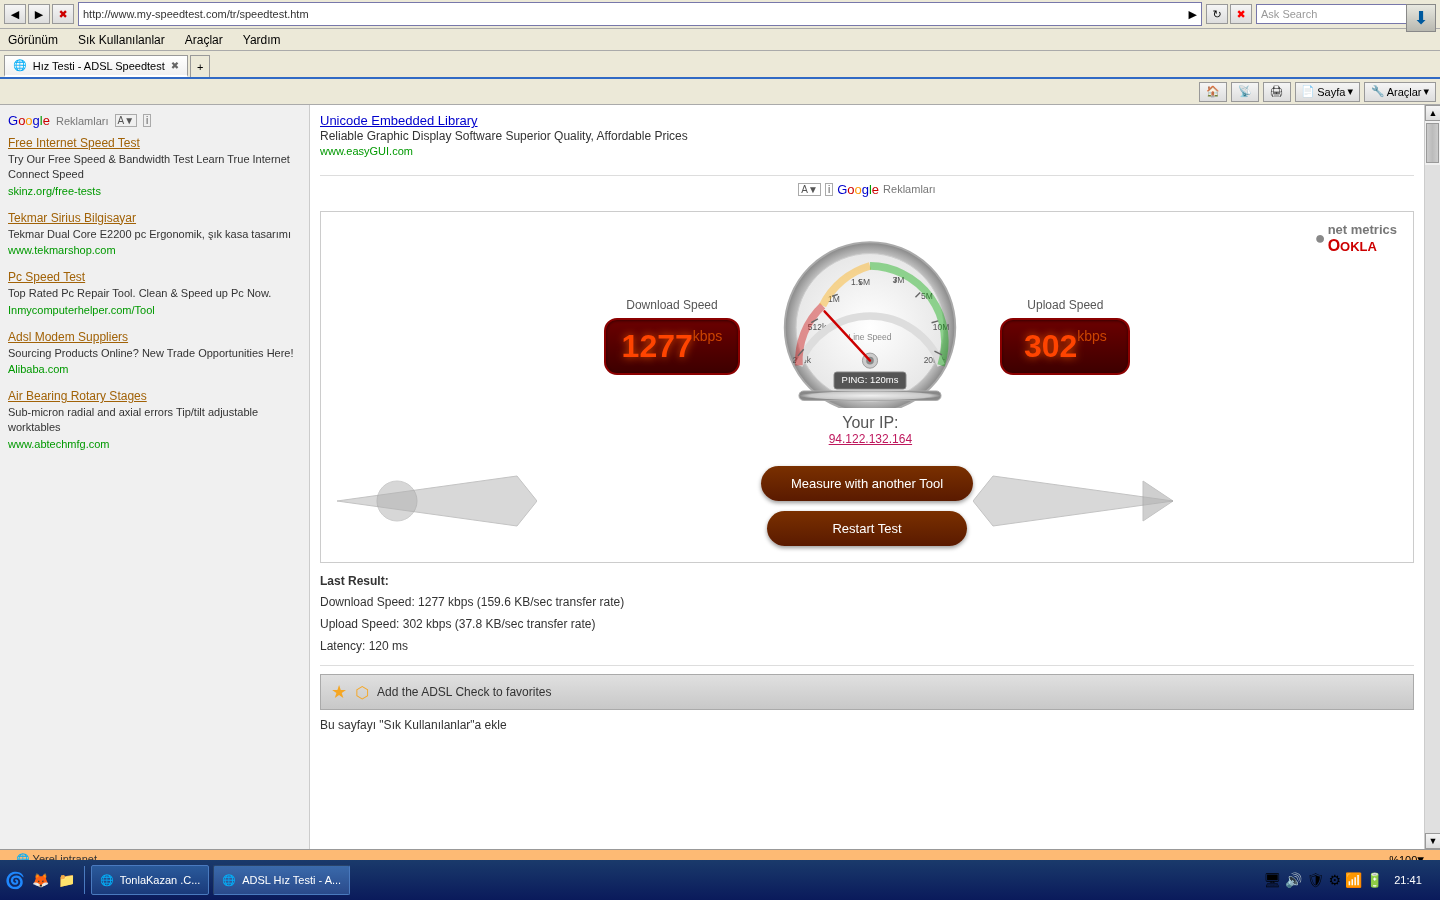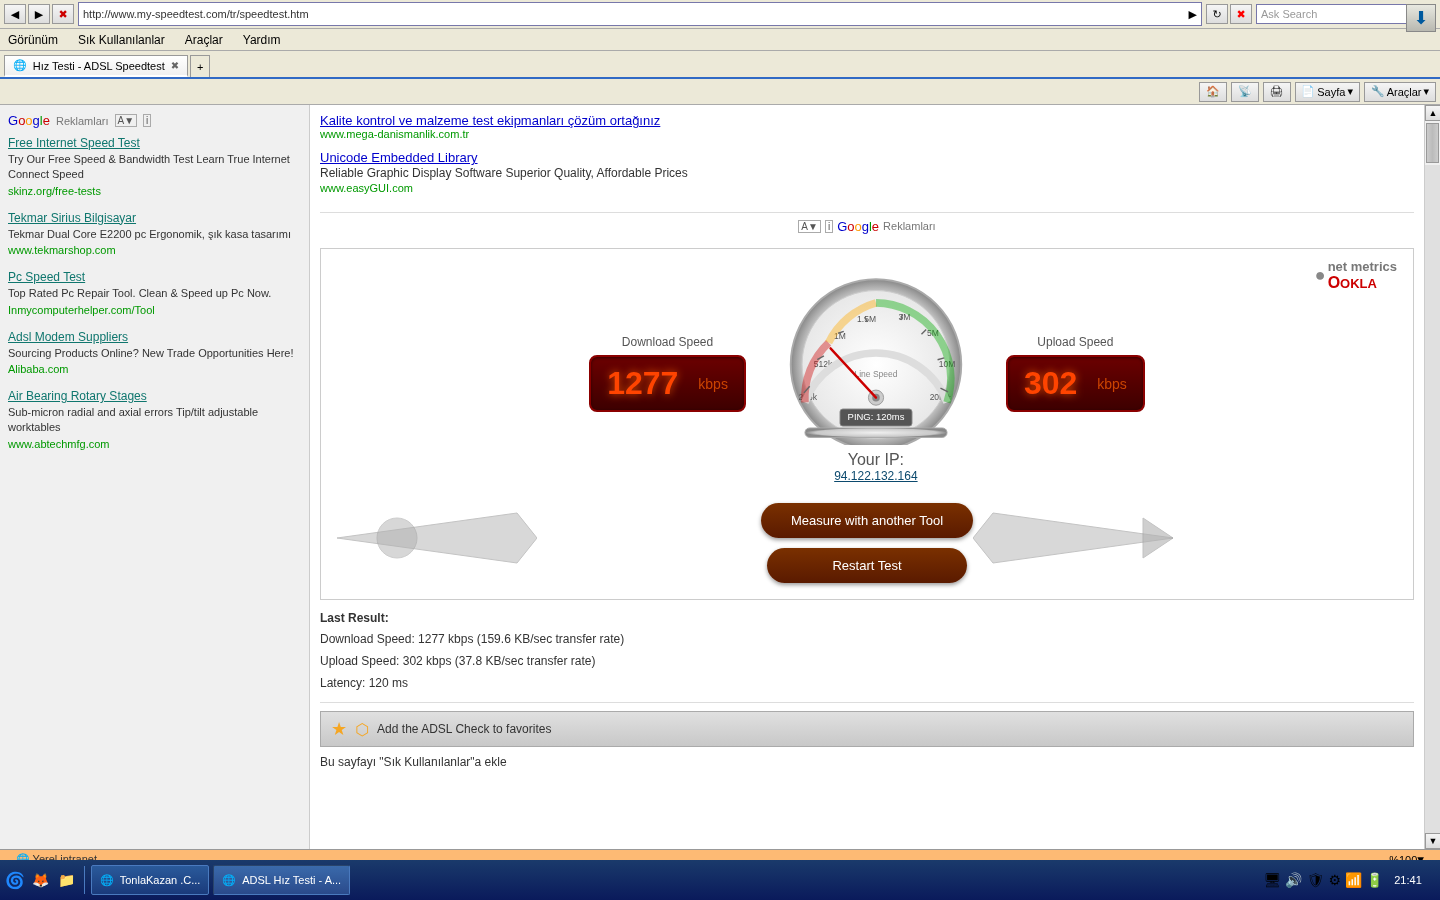--- a/index.html
+++ b/index.html
@@ -159,21 +159,21 @@
     }
 
     .google-logo { color: #333; font-size: 13px; }
     .ads-label { font-size: 11px; color: #777; }
 
     .ad-box {
       margin-bottom: 14px;
     }
 
     .ad-title {
-      color: #0f766e;
+      color: #a16207;
       font-size: 12px;
       text-decoration: underline;
       cursor: pointer;
       display: block;
       margin-bottom: 2px;
     }
 
     .ad-desc {
       font-size: 11px;
       color: #333;
@@ -260,25 +260,25 @@
     }
 
     .speed-label {
       font-size: 12px;
       color: #555;
       text-align: center;
     }
 
     .speed-box {
       background: linear-gradient(to bottom, #6b0000, #3d0000);
-      border-radius: 8px;
+      border-radius: 13px;
       padding: 8px 16px;
       display: flex;
-      align-items: center;
-      gap: 20px;
+      align-items: flex-start;
+      gap: 0;
       border: 2px solid #8b0000;
       box-shadow: inset 0 1px 3px rgba(0,0,0,0.5);
       min-width: 130px;
       justify-content: center;
     }
 
     .speed-value {
       font-size: 32px;
       font-weight: bold;
       color: #ff4400;
@@ -308,21 +308,21 @@
       margin-top: 6px;
     }
 
     .ip-label {
       font-size: 16px;
       color: #555;
     }
 
     .ip-address {
       font-size: 12px;
-      color: #0c4a6e;
+      color: #be185d;
       text-decoration: underline;
       cursor: pointer;
       display: block;
     }
 
     .speedtest-buttons {
       display: flex;
       flex-direction: column;
       align-items: center;
       gap: 10px;
@@ -620,24 +620,20 @@
         <span class="ad-desc">Sub-micron radial and axial errors Tip/tilt adjustable worktables</span>
         <span class="ad-url">www.abtechmfg.com</span>
       </div>
     </div>
 
     <div class="main-area">
       <div class="content-inner">
 
         <div class="top-ads">
           <div class="top-ad-item">
-            <a class="top-ad-link">Kalite kontrol ve malzeme test ekipmanları çözüm ortağınız</a>
-            <div class="top-ad-url">www.mega-danismanlik.com.tr</div>
-          </div>
-          <div class="top-ad-item">
             <a class="top-ad-link">Unicode Embedded Library</a>
             <div class="top-ad-desc">Reliable Graphic Display Software Superior Quality, Affordable Prices</div>
             <div class="top-ad-url">www.easyGUI.com</div>
           </div>
         </div>
 
         <div class="google-ads-row">
           <span style="font-size:10px;color:#555;border:1px solid #aaa;padding:0 2px;">A▼</span>
           <span style="font-size:10px;color:#555;border:1px solid #aaa;padding:0 2px;">i</span>
           <span style="font-size:13px;">

